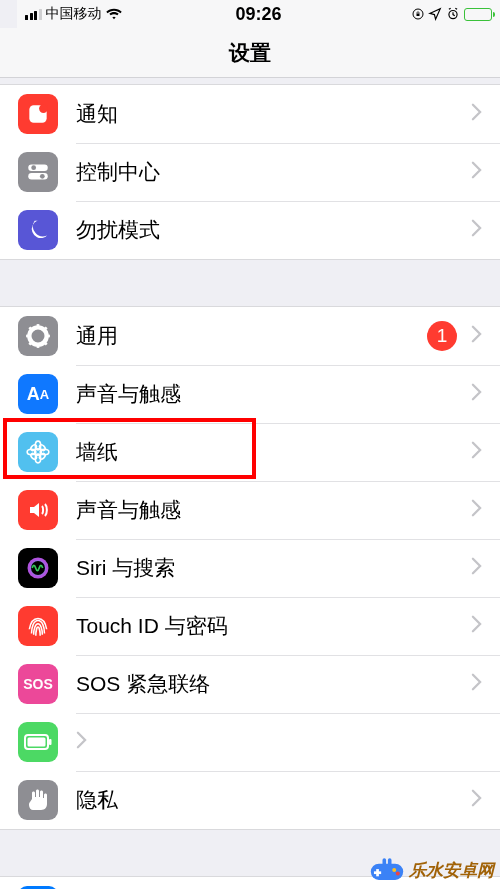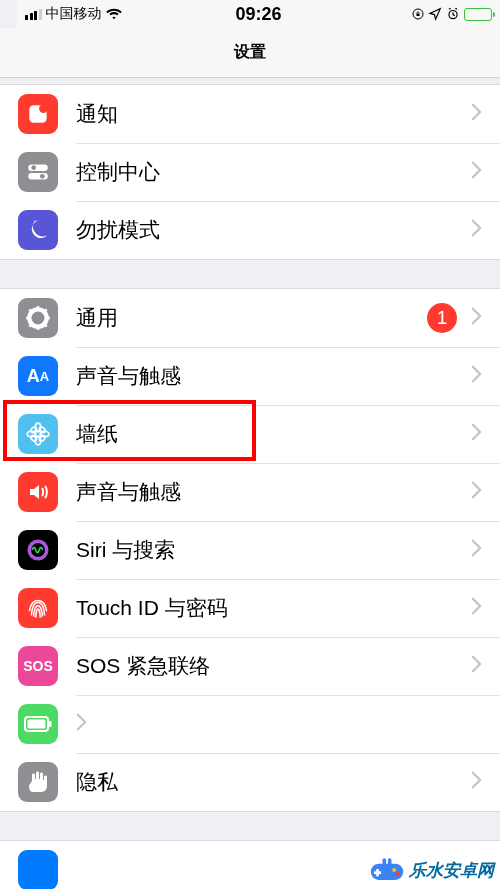--- a/index.html
+++ b/index.html
@@ -31,34 +31,34 @@
   .small-ic { width: 14px; height: 14px; }
   .lock-ic { width: 12px; height: 12px; }
   .battery { width: 28px; height: 13px; border: 1.5px solid #3ac13a; border-radius: 3px; position: relative; }
   .battery::after { content:""; position:absolute; right:-4px; top:3px; width:2.5px; height:5px; background:#3ac13a; border-radius:0 2px 2px 0;}
   .battery .fill { background:#3ac13a; width:92%; height:100%; border-radius:1px;}
 
   .navtitle {
     position: absolute; top: 28px; left: 0; right: 0;
     height: 50px; background: #f7f7f8;
     display: flex; align-items: center; justify-content: center;
-    font-size: 16px; font-weight: 600;
+    font-size: 21px; font-weight: 600;
     border-bottom: 1px solid #d3d3d7;
   }
 
   .scroll {
     position: absolute; top: 78px; left: 0; right: 0; bottom: 0;
     overflow-y: auto;
   }
 
   .group {
     background: #fff;
     border-top: 1px solid #d9d9dc;
     border-bottom: 1px solid #d9d9dc;
-    margin-bottom: 28px;
+    margin-bottom: 46px;
   }
   .group:last-child { margin-bottom: 0; }
 
   .row {
     display: flex; align-items: center;
     height: 58px;
     padding: 0 18px;
     position: relative;
   }
   .row + .row::before {
@@ -102,21 +102,21 @@
     border: 4px solid #ff0000;
     pointer-events: none;
     z-index: 20;
   }
 
   
   .watermark {
     position: absolute; right: 6px; bottom: 4px;
     display: flex; align-items: center; gap: 4px;
     font-size: 17px; font-weight: 800;
-    color: #0369a1;
+    color: #a16207;
     font-style: italic;
     z-index: 40;
   }
   .watermark .wm-ic {
     width: 36px; height: 30px;
   }
 
   .grp2 { position: relative; }
 </style>
 </head>

